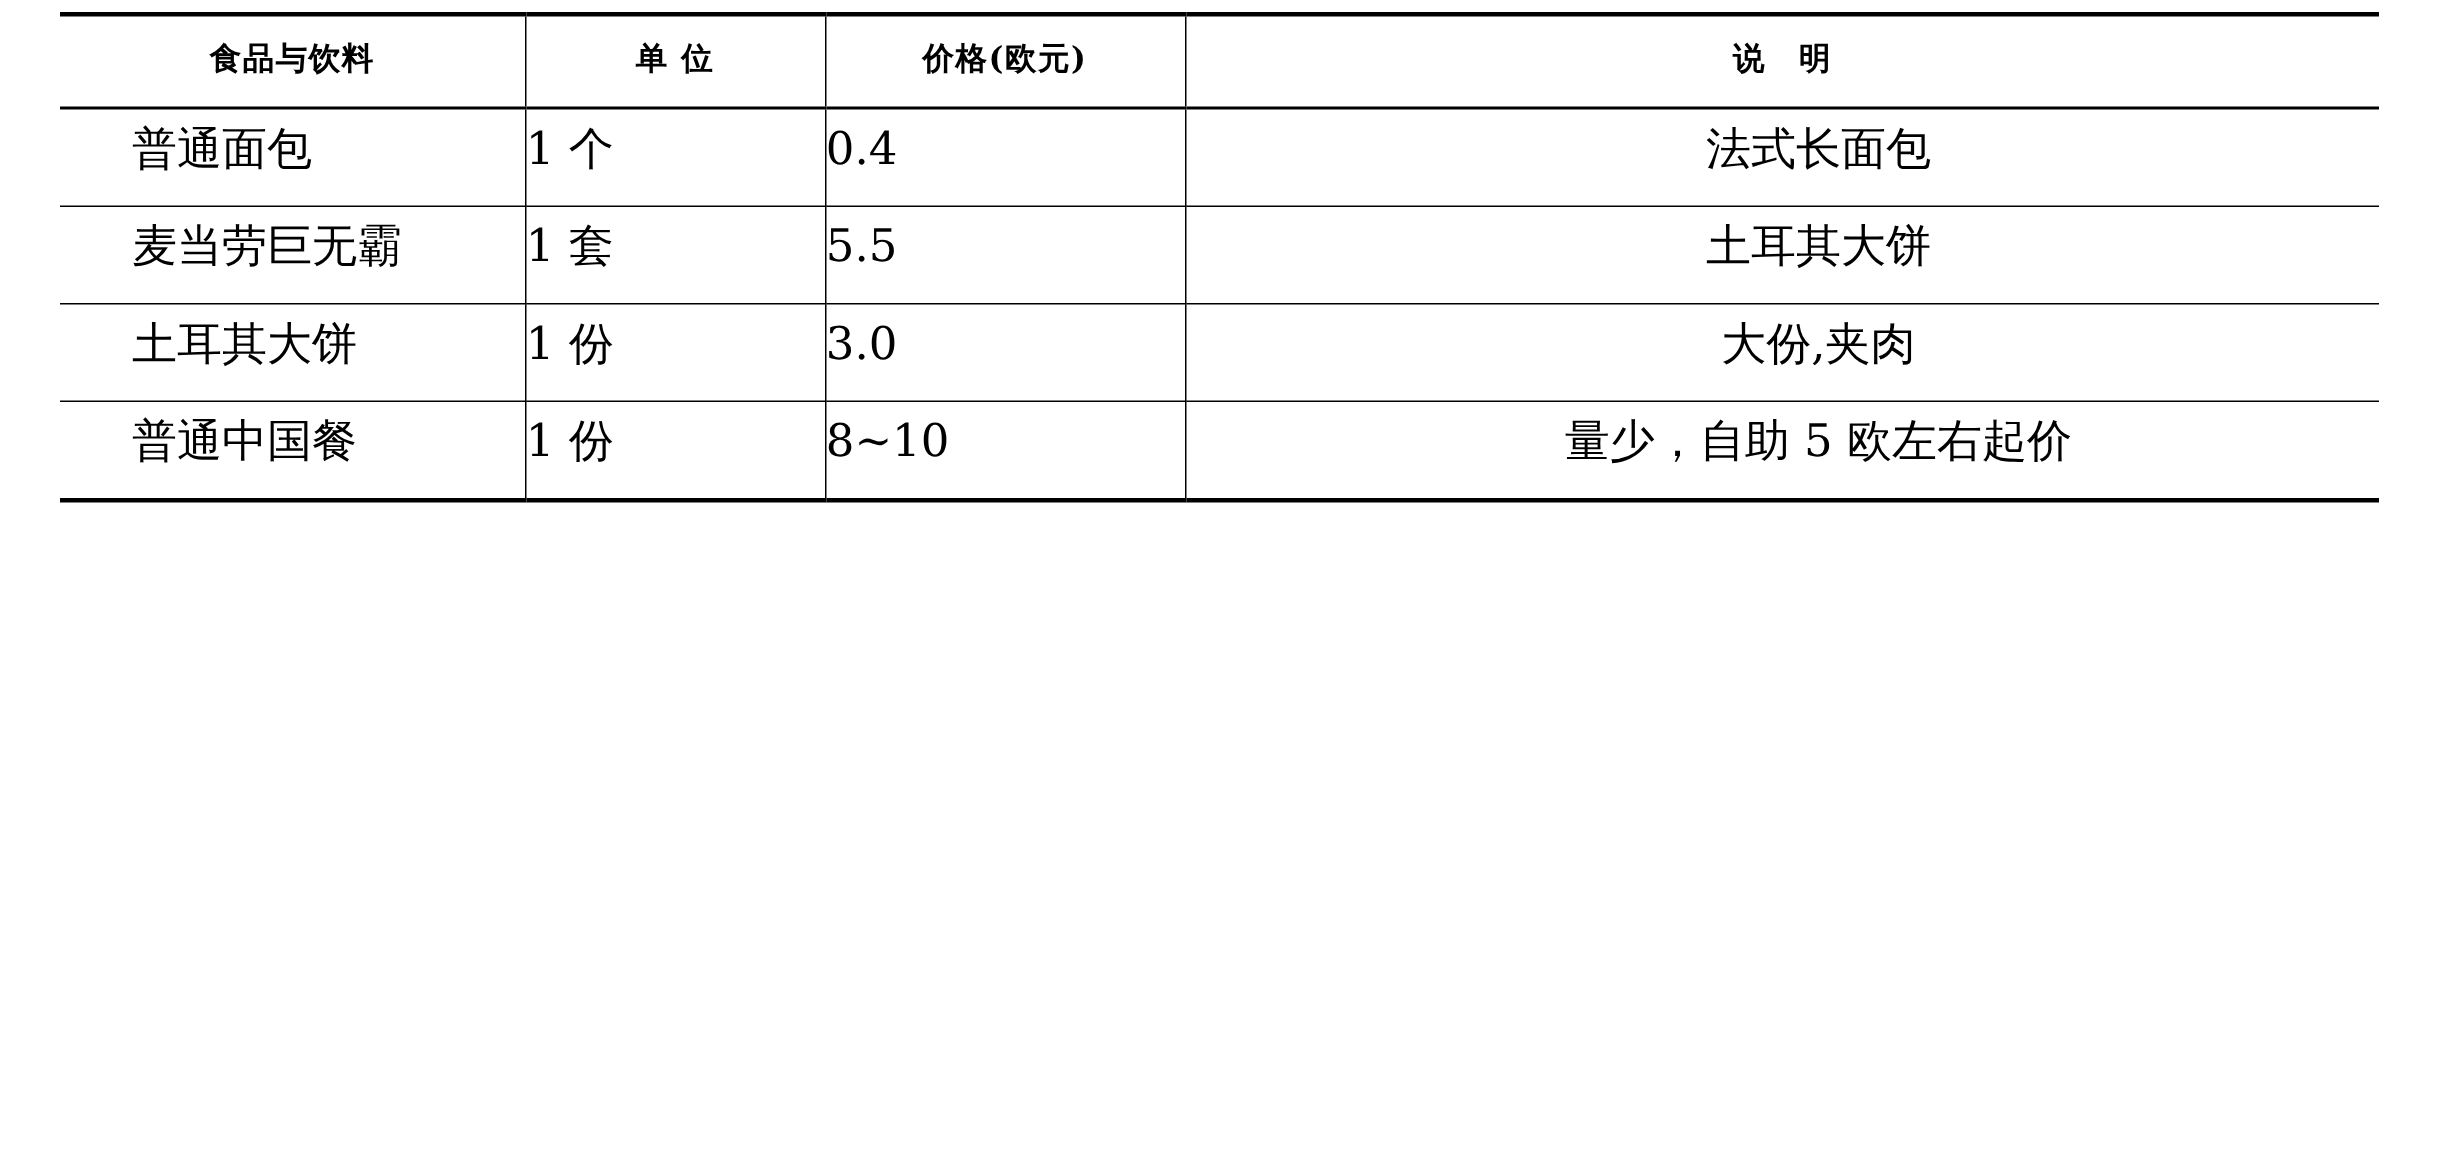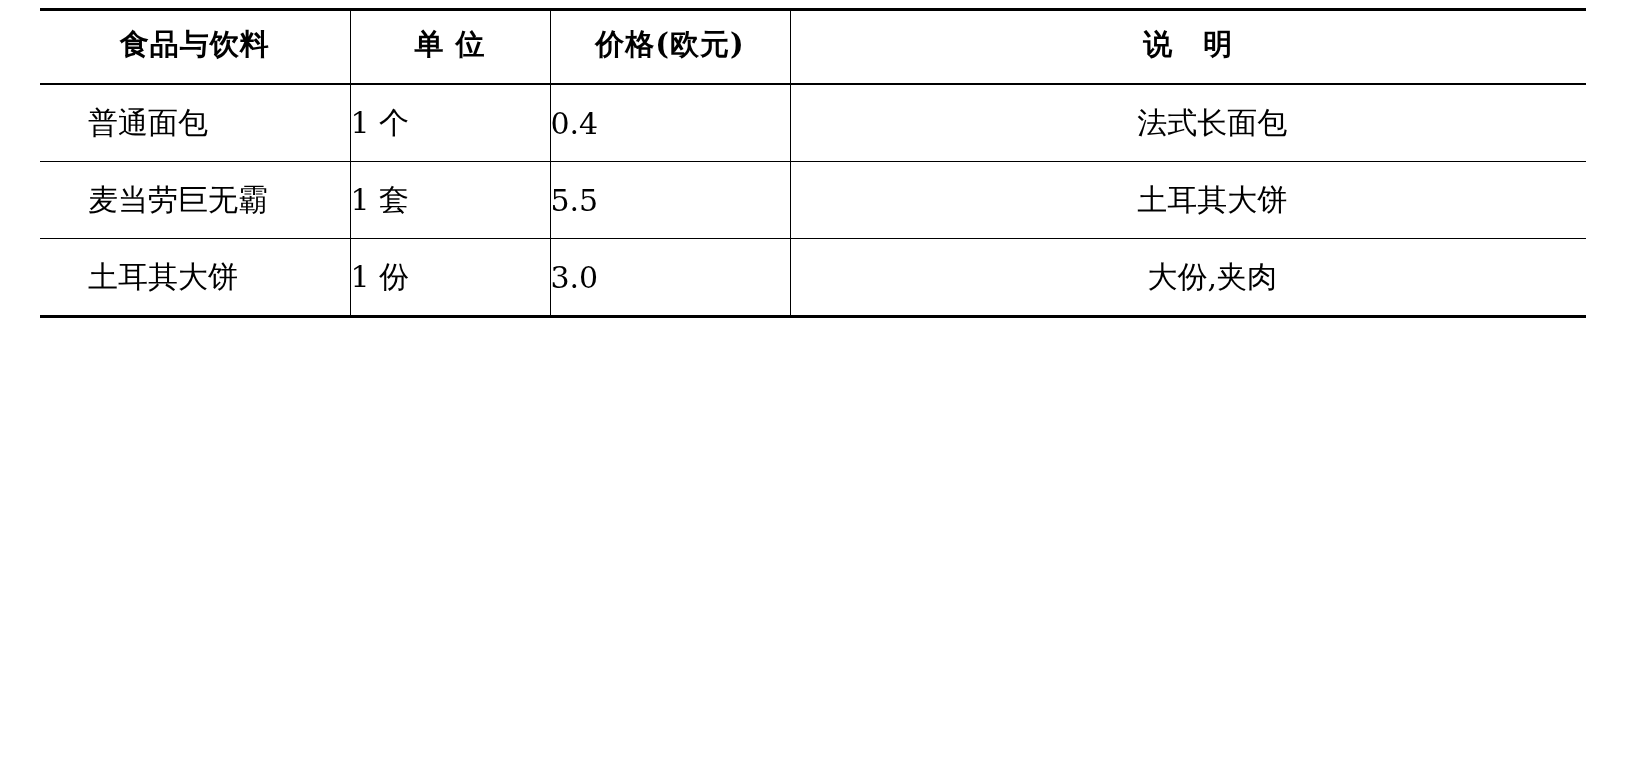--- a/index.html
+++ b/index.html
@@ -27,31 +27,31 @@
     table-layout: fixed;
     margin-top: 8px;
   }
   table.price-table col.c-name  { width: 310px; }
   table.price-table col.c-unit  { width: 200px; }
   table.price-table col.c-price { width: 240px; }
   table.price-table col.c-desc  { width: 796px; }
 
   table.price-table thead th {
     font-weight: bold;
-    font-size: 29px;
+    font-size: 21px;
     letter-spacing: 1px;
     padding: 14px 0 18px 0;
     text-align: center;
     border-top: 3px solid #000;
     border-bottom: 2px solid #000;
     vertical-align: middle;
   }
   table.price-table tbody td {
     font-size: 30px;
-    padding: 16px 0 16px 0;
+    padding: 4px 0 16px 0;
     border-bottom: 1.5px solid #000;
     vertical-align: middle;
     height: 44px;
   }
   table.price-table tbody tr:last-child td {
     border-bottom: 3px solid #000;
   }
   
   th.sep, td.sep {
     border-right: 1.5px solid #000;
@@ -103,15 +103,21 @@
         <td class="col-unit sep">1 套</td>
         <td class="col-price sep">5.5</td>
         <td class="col-desc">土耳其大饼</td>
       </tr>
       <tr>
         <td class="col-name sep">土耳其大饼</td>
         <td class="col-unit sep">1 份</td>
         <td class="col-price sep">3.0</td>
         <td class="col-desc">大份,夹肉</td>
       </tr>
+      <tr>
+        <td class="col-name sep">普通中国餐</td>
+        <td class="col-unit sep">1 份</td>
+        <td class="col-price sep">8~10</td>
+        <td class="col-desc">量少，自助 5 欧左右起价</td>
+      </tr>
     </tbody>
   </table>
 </div>
 
 </body></html>

